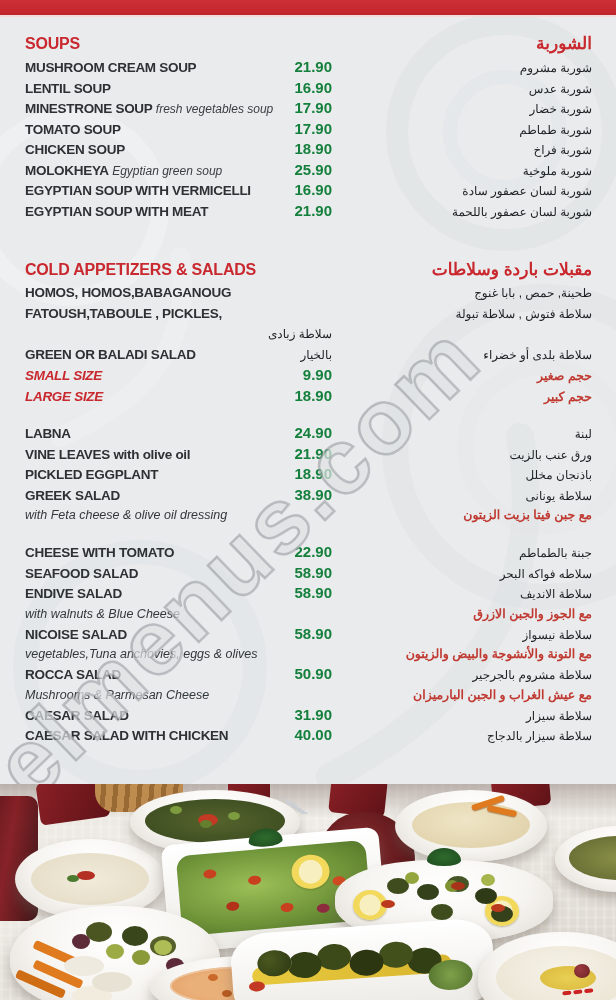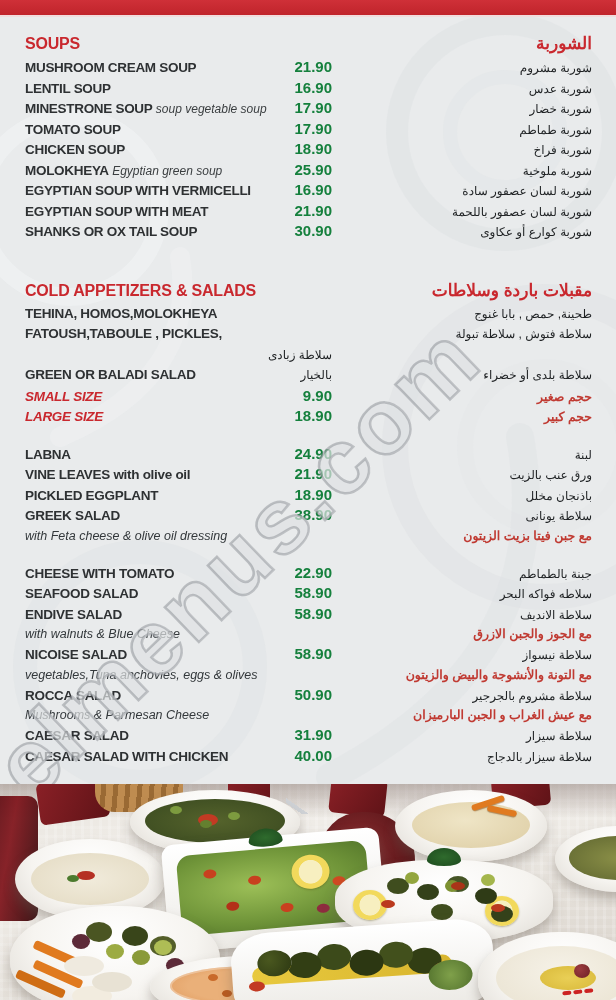--- a/index.html
+++ b/index.html
@@ -119,21 +119,21 @@
           <span class="en">MUSHROOM CREAM SOUP</span>
           <span class="price">21.90</span>
           <span class="ar">شوربة مشروم</span>
         </div>
         <div class="row item">
           <span class="en">LENTIL SOUP</span>
           <span class="price">16.90</span>
           <span class="ar">شوربة عدس</span>
         </div>
         <div class="row item">
-          <span class="en">MINESTRONE SOUP<span class="note"> soup vegetable soup</span></span>
+          <span class="en">MINESTRONE SOUP<span class="note"> fresh vegetables soup</span></span>
           <span class="price">17.90</span>
           <span class="ar">شوربة خضار</span>
         </div>
         <div class="row item">
           <span class="en">TOMATO SOUP</span>
           <span class="price">17.90</span>
           <span class="ar">شوربة طماطم</span>
         </div>
         <div class="row item">
           <span class="en">CHICKEN SOUP</span>
@@ -147,37 +147,32 @@
         </div>
         <div class="row item">
           <span class="en">EGYPTIAN SOUP WITH VERMICELLI</span>
           <span class="price">16.90</span>
           <span class="ar">شوربة لسان عصفور سادة</span>
         </div>
         <div class="row item">
           <span class="en">EGYPTIAN SOUP WITH MEAT</span>
           <span class="price">21.90</span>
           <span class="ar">شوربة لسان عصفور باللحمة</span>
-        </div>
-        <div class="row item">
-          <span class="en">SHANKS OR OX TAIL SOUP</span>
-          <span class="price">30.90</span>
-          <span class="ar">شوربة كوارع أو عكاوى</span>
         </div>
       </div>
   </div>
 
   <div class="section">
     <div class="section-header">
       <span class="sec-en">COLD APPETIZERS &amp; SALADS</span>
       <span class="sec-ar">مقبلات باردة وسلاطات</span>
     </div>
     <div class="rows">
         <div class="row desc">
-          <span class="en">TEHINA, HOMOS,MOLOKHEYA</span>
+          <span class="en">HOMOS, HOMOS,BABAGANOUG</span>
           <span class="price"></span>
           <span class="ar">طحينة, حمص , بابا غنوج</span>
         </div>
         <div class="row desc">
           <span class="en">FATOUSH,TABOULE , PICKLES,</span>
           <span class="price"></span>
           <span class="ar">سلاطة فتوش , سلاطة تبولة</span>
         </div>
         <div class="row desc">
           <span class="price"></span>

